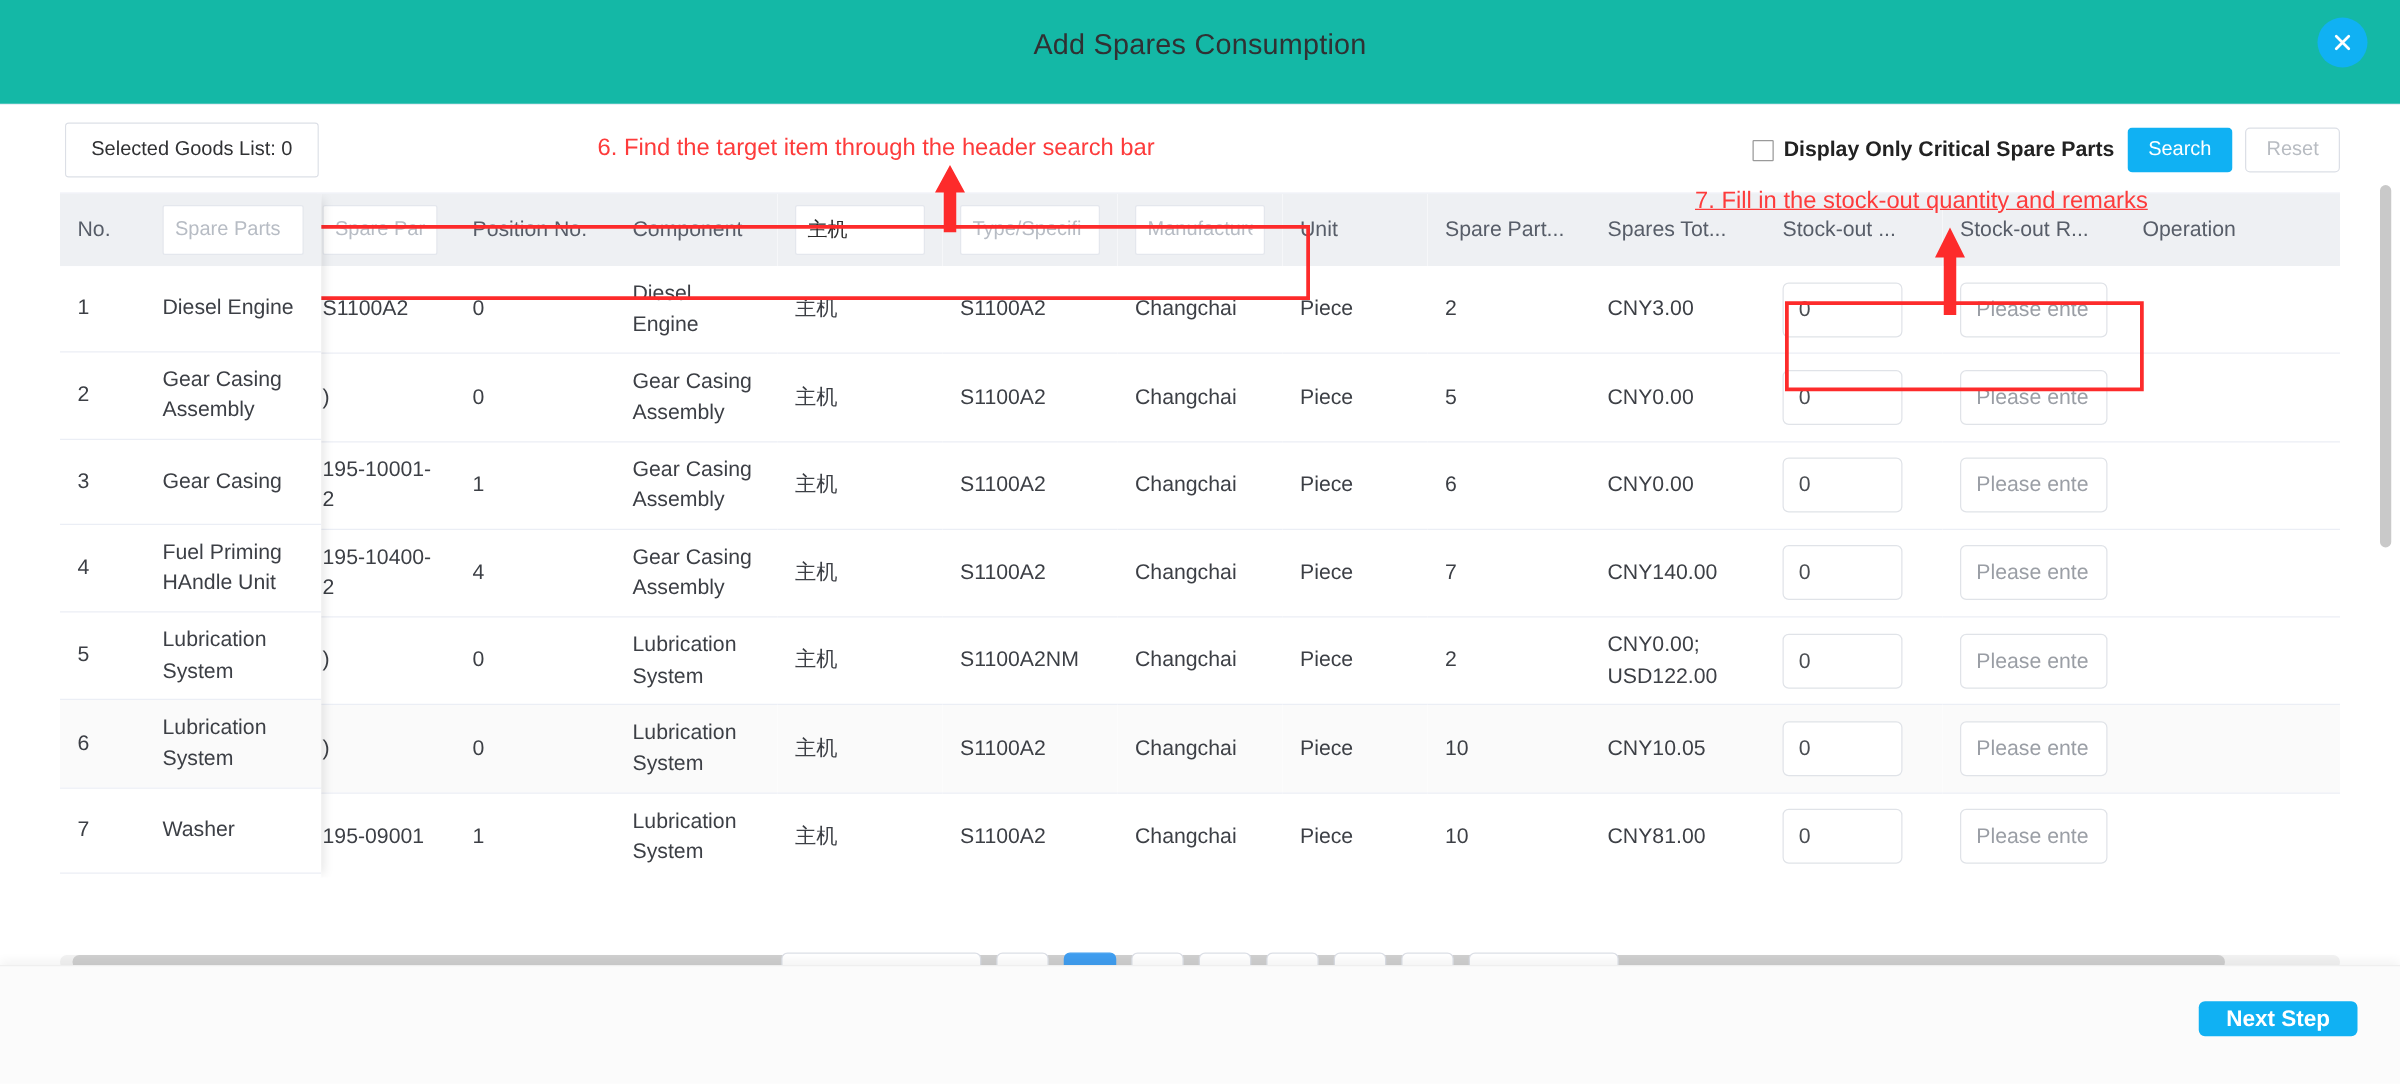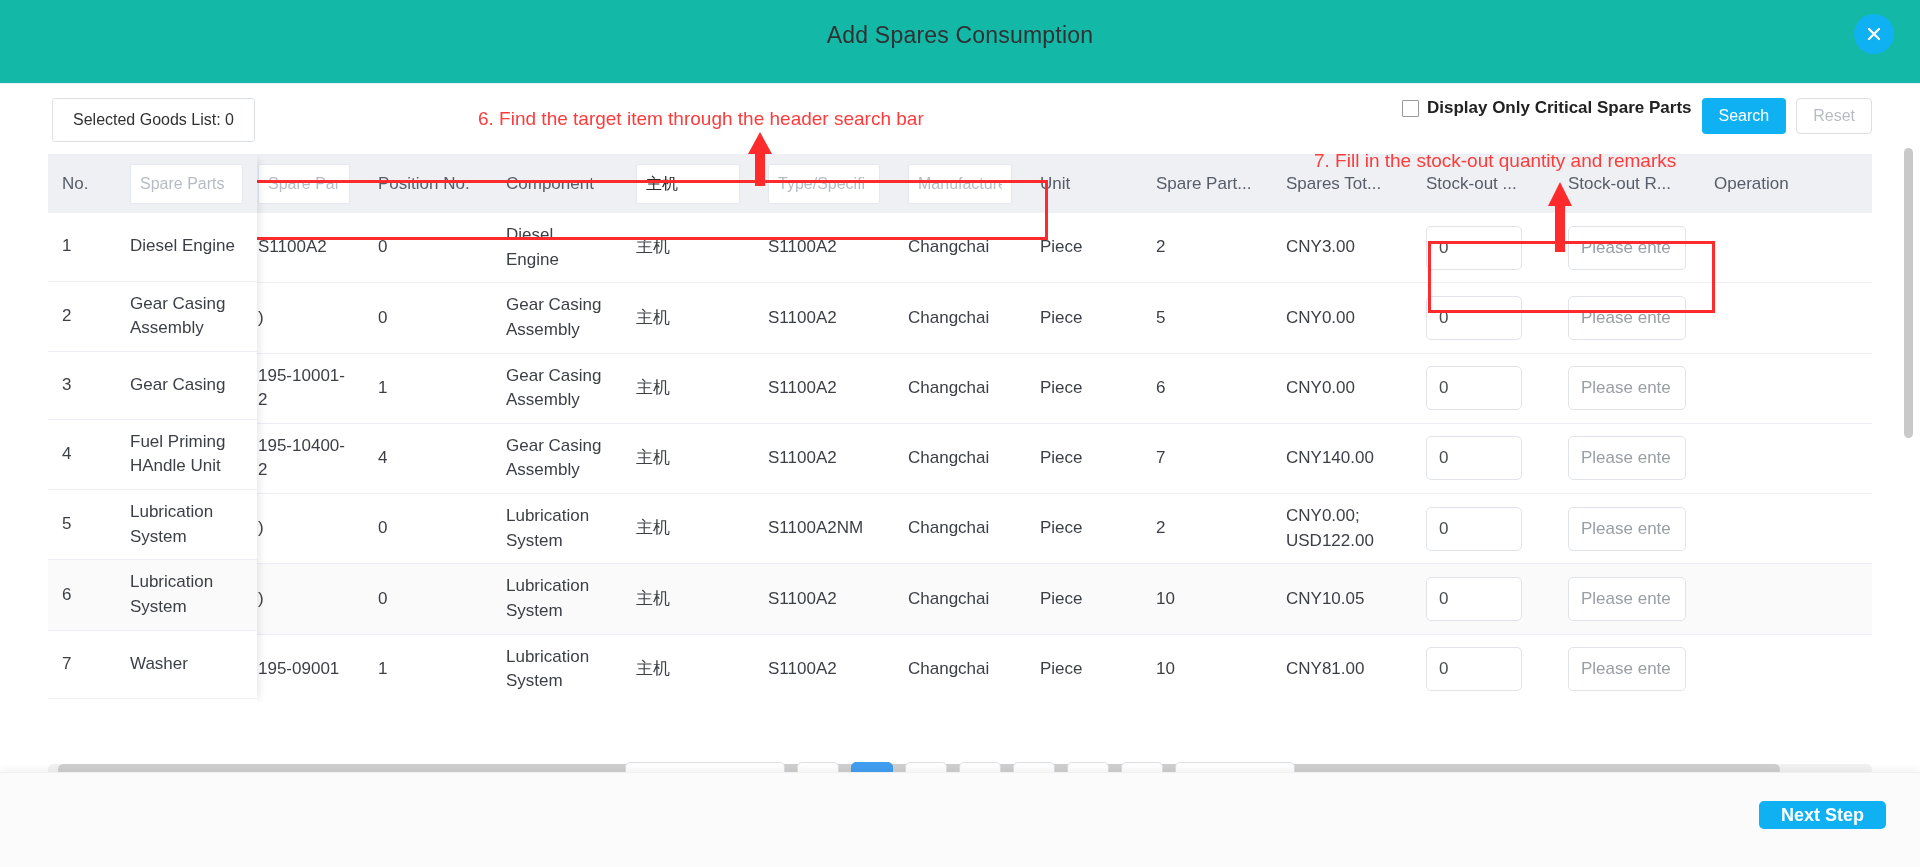--- a/index.html
+++ b/index.html
@@ -65,21 +65,21 @@
   .tab:last-child { border-right: none; }
   .tab.active {
     background: #409ef0;
     color: #fff;
     font-weight: bold;
   }
 
   .right-tools {
     position: absolute;
     right: 48px; top: 14px;
-    display: flex; align-items: flex-start; gap: 10px;
+    display: flex; align-items: center; gap: 10px;
     height: 44px;
   }
   .chk-wrap { display: flex; align-items: center; gap: 8px; cursor: pointer; }
   .chk-box {
     width: 17px; height: 17px;
     border: 1px solid #9a9a9a;
     background: #fff;
     border-radius: 1px;
   }
   .chk-label { font-size: 17px; font-weight: bold; color: #222; }
@@ -97,21 +97,21 @@
 
   
   .anno {
     position: absolute;
     color: #fd3b3b;
     font-size: 19px;
     white-space: nowrap;
     pointer-events: none;
   }
   .anno-6 { left: 478px; top: 108px; }
-  .anno-7 { left: 1314px; top: 150px; }
+  .anno-7 { left: 1356px; top: 150px; text-decoration: underline; }
   .anno-8 { left: 1505px; top: 812px; font-size: 20px; }
 
   .red-box {
     position: absolute;
     border: 3px solid #fd2b2b;
     pointer-events: none;
   }
   .arrow { position: absolute; pointer-events: none; }
 
   

